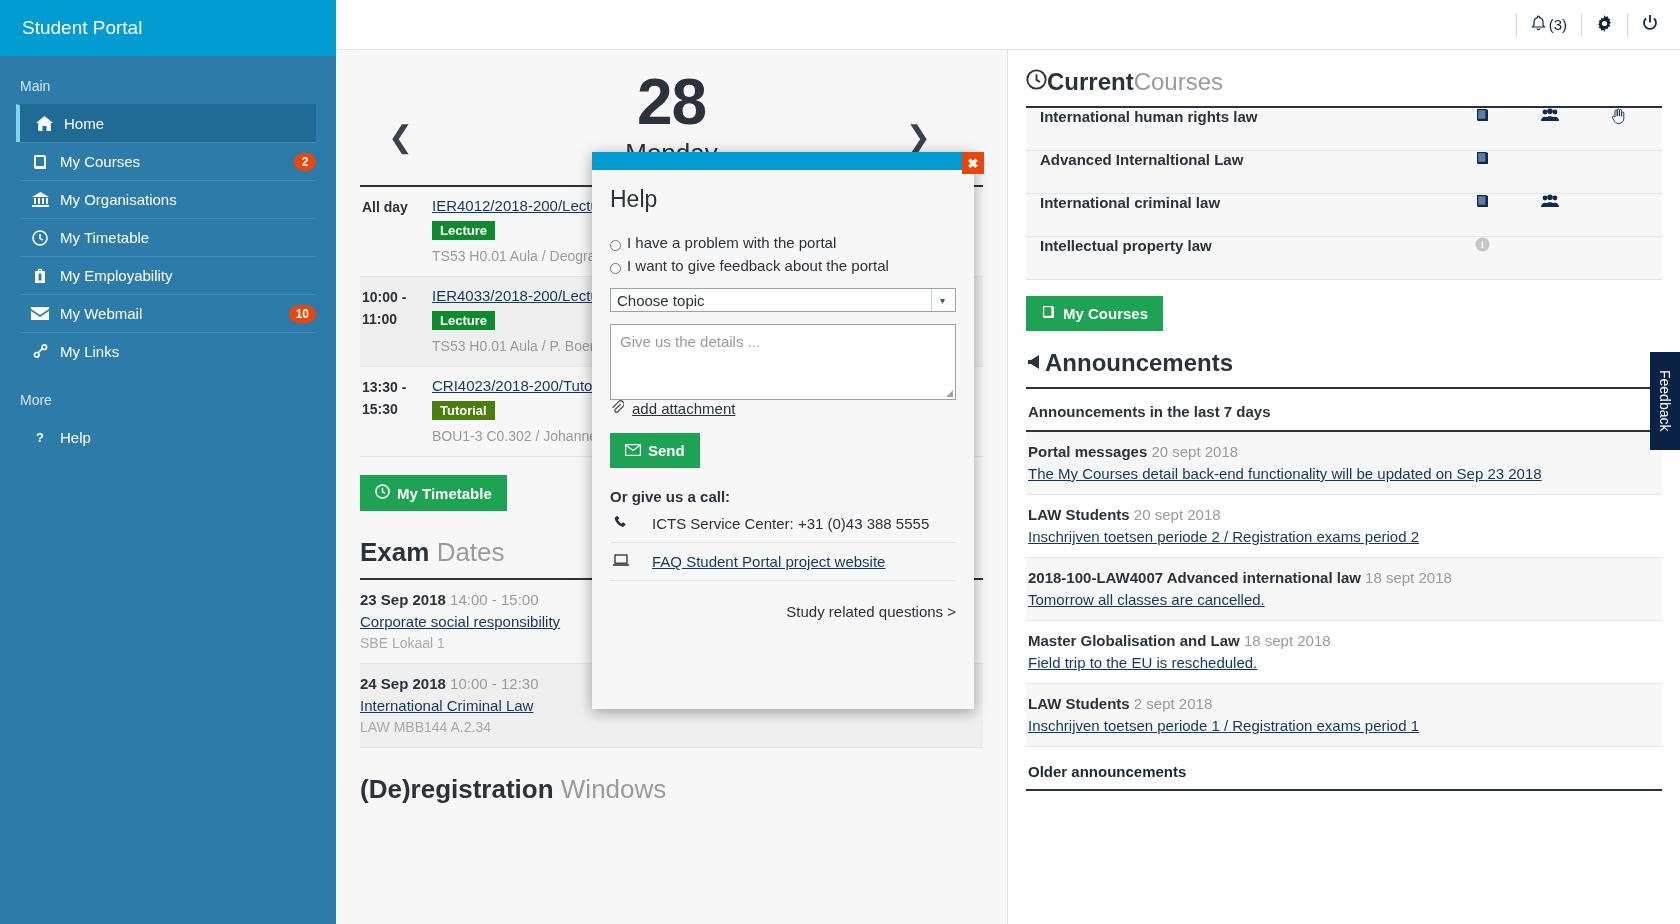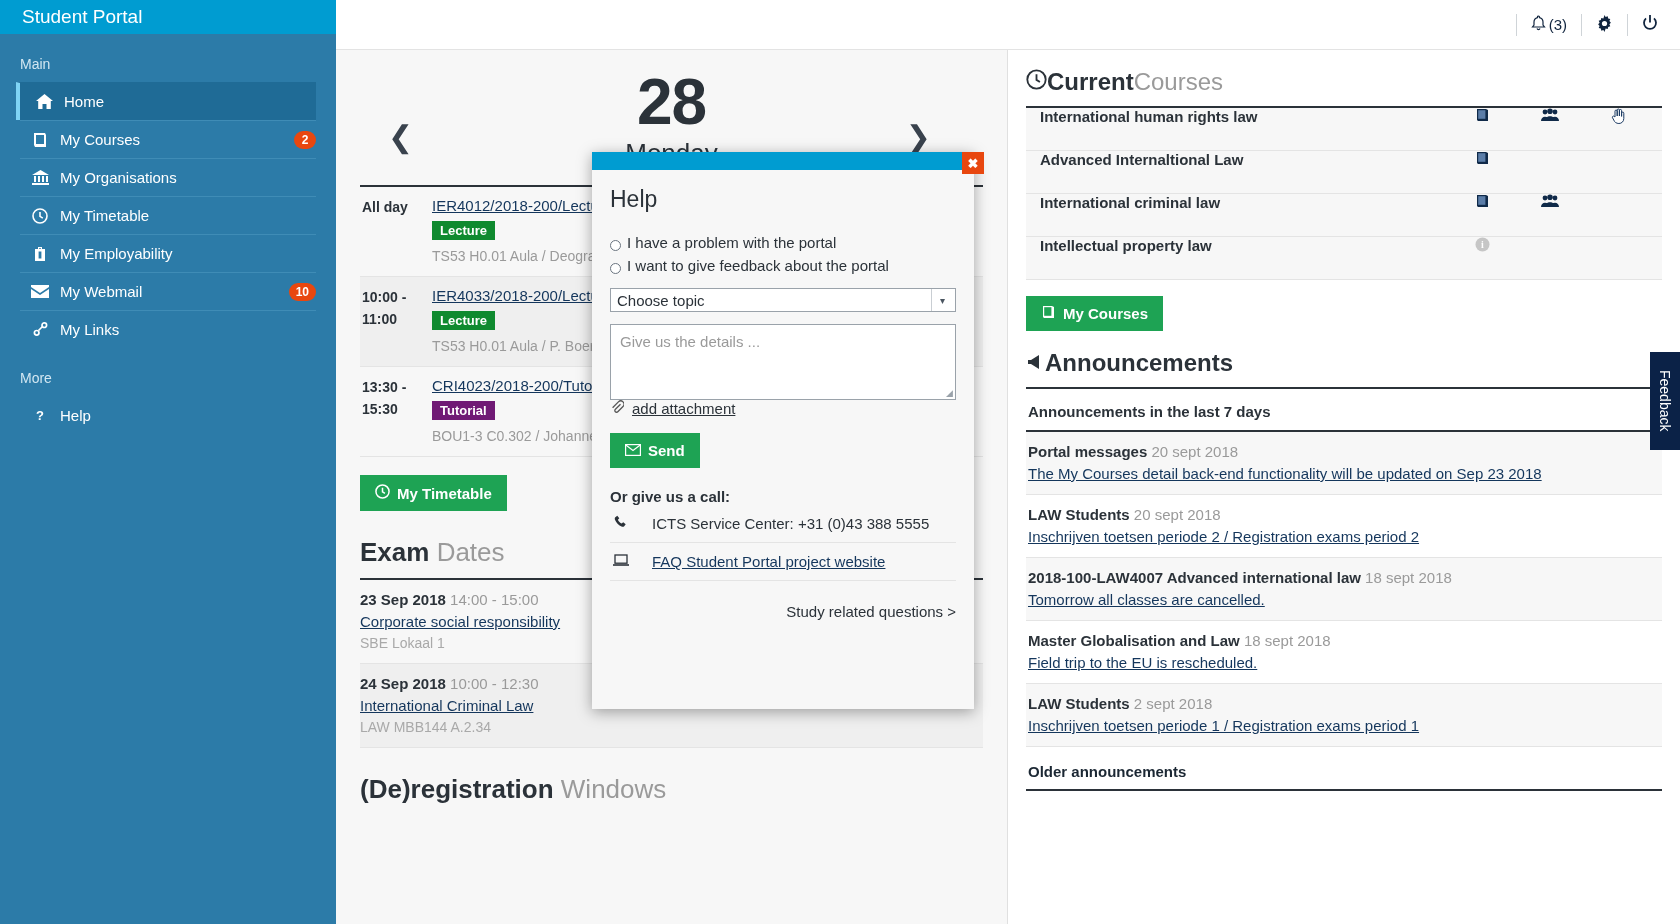--- a/index.html
+++ b/index.html
@@ -8,21 +8,21 @@
     font-family: "Liberation Sans", sans-serif;
     font-size: 15px;
     color: #1b2733;
     background: #ffffff;
   }
   #app { position:relative; width:1680px; height:924px; }
 
   
   .sidebar { position:absolute; left:0; top:0; width:336px; height:924px;
              background:#2c7ba8; }
-  .brand { height:34px; background:#009cd1; display:flex; align-items:center;
+  .brand { height:56px; background:#009cd1; display:flex; align-items:center;
            padding-left:22px; }
   .brand-title { color:#ffffff; font-size:19px; }
   .nav-group-label { color:#d2e7f2; font-size:14px; padding:22px 0 10px 20px; }
   .nav { list-style:none; padding:0 20px; }
   .nav-item { position:relative; display:flex; align-items:center;
               height:38px; color:#ffffff; font-size:15px;
               border-top:1px solid #3f8cb6; cursor:pointer; }
   .nav-item:first-child { border-top:none; }
   .nav-item.active { background:#1f6b96; border-left:4px solid #7fd4f5;
                      border-top:1px solid #1f6b96; margin-left:-4px;
@@ -65,21 +65,21 @@
   .tt-row { display:flex; padding:10px 0 12px 0; border-bottom:1px solid #e4e4e4; }
   .tt-row.alt { background:#efefef; }
   .tt-time { width:72px; flex:0 0 72px; font-size:14px; font-weight:bold;
              color:#2b3239; line-height:1.55; padding-left:2px; }
   .tt-body { flex:1; }
   .tt-title { color:#14365c; font-size:15px; text-decoration:underline;
               cursor:pointer; display:inline-block; }
   .tag { display:inline-block; color:#fff; font-size:13px; font-weight:bold;
          padding:2px 8px; margin-top:7px; }
   .tag.lecture { background:#0f8a2f; }
-  .tag.tutorial { background:#701a75; }
+  .tag.tutorial { background:#4d7c0f; }
   .tt-loc { color:#9a9a9a; font-size:14px; margin-top:8px; }
 
   .btn-green { display:inline-flex; align-items:center; gap:7px;
                background:#1ea354; color:#fff; border:none; font-size:15px;
                font-weight:bold; padding:9px 15px; cursor:pointer; }
 
   .sec-title { font-size:26px; color:#9a9a9a; padding:26px 0 10px 0; }
   .sec-title b { color:#2b3239; }
   .sec-rule { border-top:2px solid #2b3239; }
 

